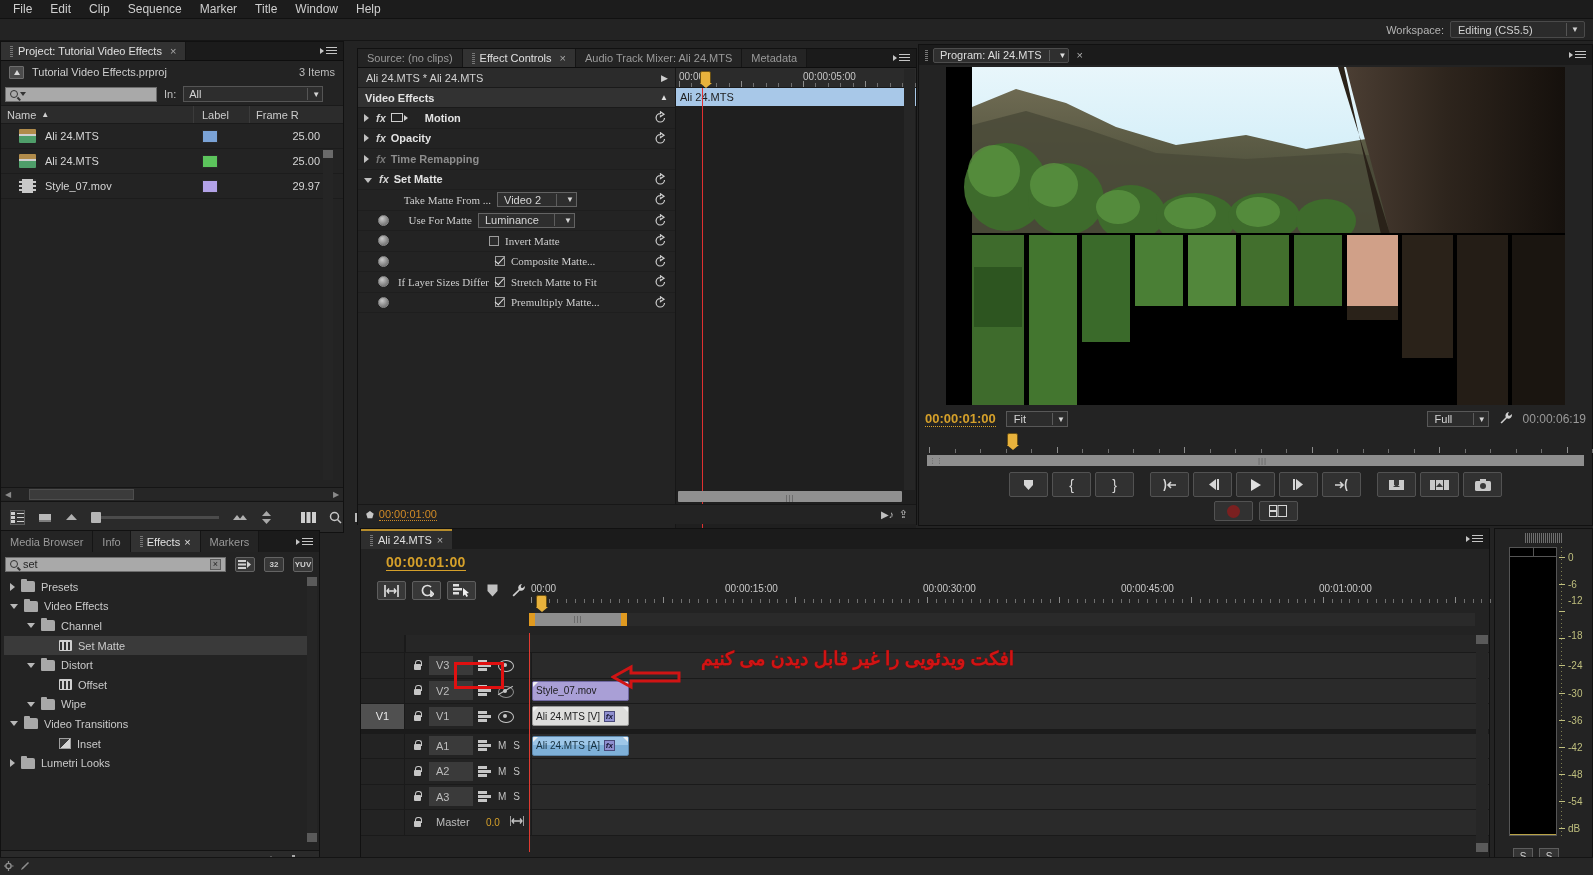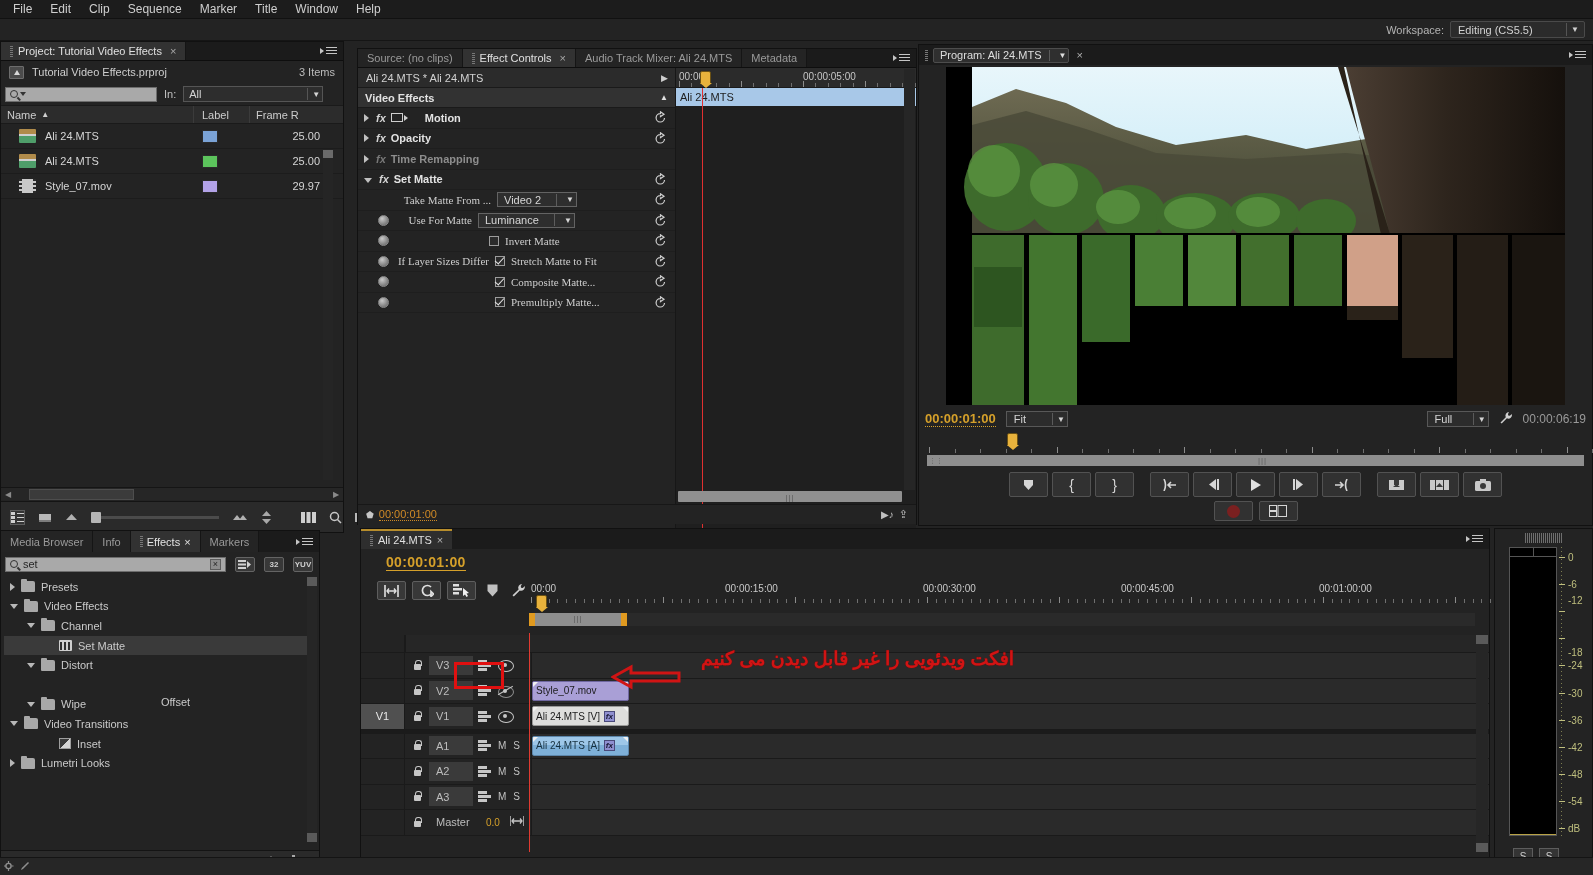--- a/index.html
+++ b/index.html
@@ -656,35 +656,35 @@
           <span class="plabel">Invert Matte</span>
           <span class="reset">
             <svg width="13" height="13" viewBox="0 0 13 13">
                 <path d="M10.5 7 A4.2 4.2 0 1 1 6.5 2.6 L6.5 0.8 L10 3.2 L6.5 5.6 L6.5 4.2" stroke="#cfcfcf" stroke-width="1.2" fill="none"></path>
               </svg>
           </span>
         </div>
 
         <div class="ec-row" style="padding-left:20px;">
           <span class="disc"></span>
-          <span class="plabel" style="width:95px;text-align:right;">If Layer Sizes Differ</span>
+          <span style="width:95px;"></span>
           <span class="ckbox on" style="margin-left:6px;"></span>
-          <span class="plabel">Stretch Matte to Fit</span>
+          <span class="plabel">Composite Matte...</span>
           <span class="reset">
             <svg width="13" height="13" viewBox="0 0 13 13">
                 <path d="M10.5 7 A4.2 4.2 0 1 1 6.5 2.6 L6.5 0.8 L10 3.2 L6.5 5.6 L6.5 4.2" stroke="#cfcfcf" stroke-width="1.2" fill="none"></path>
               </svg>
           </span>
         </div>
 
         <div class="ec-row" style="padding-left:20px;">
           <span class="disc"></span>
-          <span style="width:95px;"></span>
+          <span class="plabel" style="width:95px;text-align:right;">If Layer Sizes Differ</span>
           <span class="ckbox on" style="margin-left:6px;"></span>
-          <span class="plabel">Composite Matte...</span>
+          <span class="plabel">Stretch Matte to Fit</span>
           <span class="reset">
             <svg width="13" height="13" viewBox="0 0 13 13">
                 <path d="M10.5 7 A4.2 4.2 0 1 1 6.5 2.6 L6.5 0.8 L10 3.2 L6.5 5.6 L6.5 4.2" stroke="#cfcfcf" stroke-width="1.2" fill="none"></path>
               </svg>
           </span>
         </div>
 
         <div class="ec-row" style="padding-left:20px;">
           <span class="disc"></span>
           <span style="width:95px;"></span>
@@ -1016,21 +1016,21 @@
         <div class="ef-item sel" style="padding-left: 40px;">
           <span style="width: 9px; flex: 0 0 9px;"></span>
           <span class="ef-fxico"></span>
           <span>Set Matte</span>
         </div>
         <div class="ef-item" style="padding-left: 23px;">
           <span class="ef-tri open"></span>
           <span class="ef-folder"></span>
           <span>Distort</span>
         </div>
-        <div class="ef-item" style="padding-left: 40px; flex-direction: column;">
+        <div class="ef-item" style="padding-left: 40px;">
           <span style="width: 9px; flex: 0 0 9px;"></span>
           <span class="ef-fxico"></span>
           <span>Offset</span>
         </div>
         <div class="ef-item" style="padding-left: 23px;">
           <span class="ef-tri open"></span>
           <span class="ef-folder"></span>
           <span>Wipe</span>
         </div>
         <div class="ef-item" style="padding-left: 6px;">
@@ -1509,21 +1509,21 @@
     </div>
     <div class="mt-scale" id="mtscale">
       <div class="mt-dotcol"></div>
     <div class="mt-tick" style="top: 10px;"></div>
         <div class="mt-lab" style="top: 10px;">0</div>
         <div class="mt-tick" style="top: 37.1px;"></div>
         <div class="mt-lab" style="top: 37.1px;">-6</div>
         <div class="mt-tick" style="top: 64.2px;"></div>
         <div class="mt-lab" style="top: 53px;">-12</div>
         <div class="mt-tick" style="top: 91.3px;"></div>
-        <div class="mt-lab" style="top: 105px;">-18</div>
+        <div class="mt-lab" style="top: 88px;">-18</div>
         <div class="mt-tick" style="top: 118.4px;"></div>
         <div class="mt-lab" style="top: 118.4px;">-24</div>
         <div class="mt-tick" style="top: 145.5px;"></div>
         <div class="mt-lab" style="top: 145.5px;">-30</div>
         <div class="mt-tick" style="top: 172.6px;"></div>
         <div class="mt-lab" style="top: 172.6px;">-36</div>
         <div class="mt-tick" style="top: 199.7px;"></div>
         <div class="mt-lab" style="top: 199.7px;">-42</div>
         <div class="mt-tick" style="top: 226.8px;"></div>
         <div class="mt-lab" style="top: 226.8px;">-48</div>

